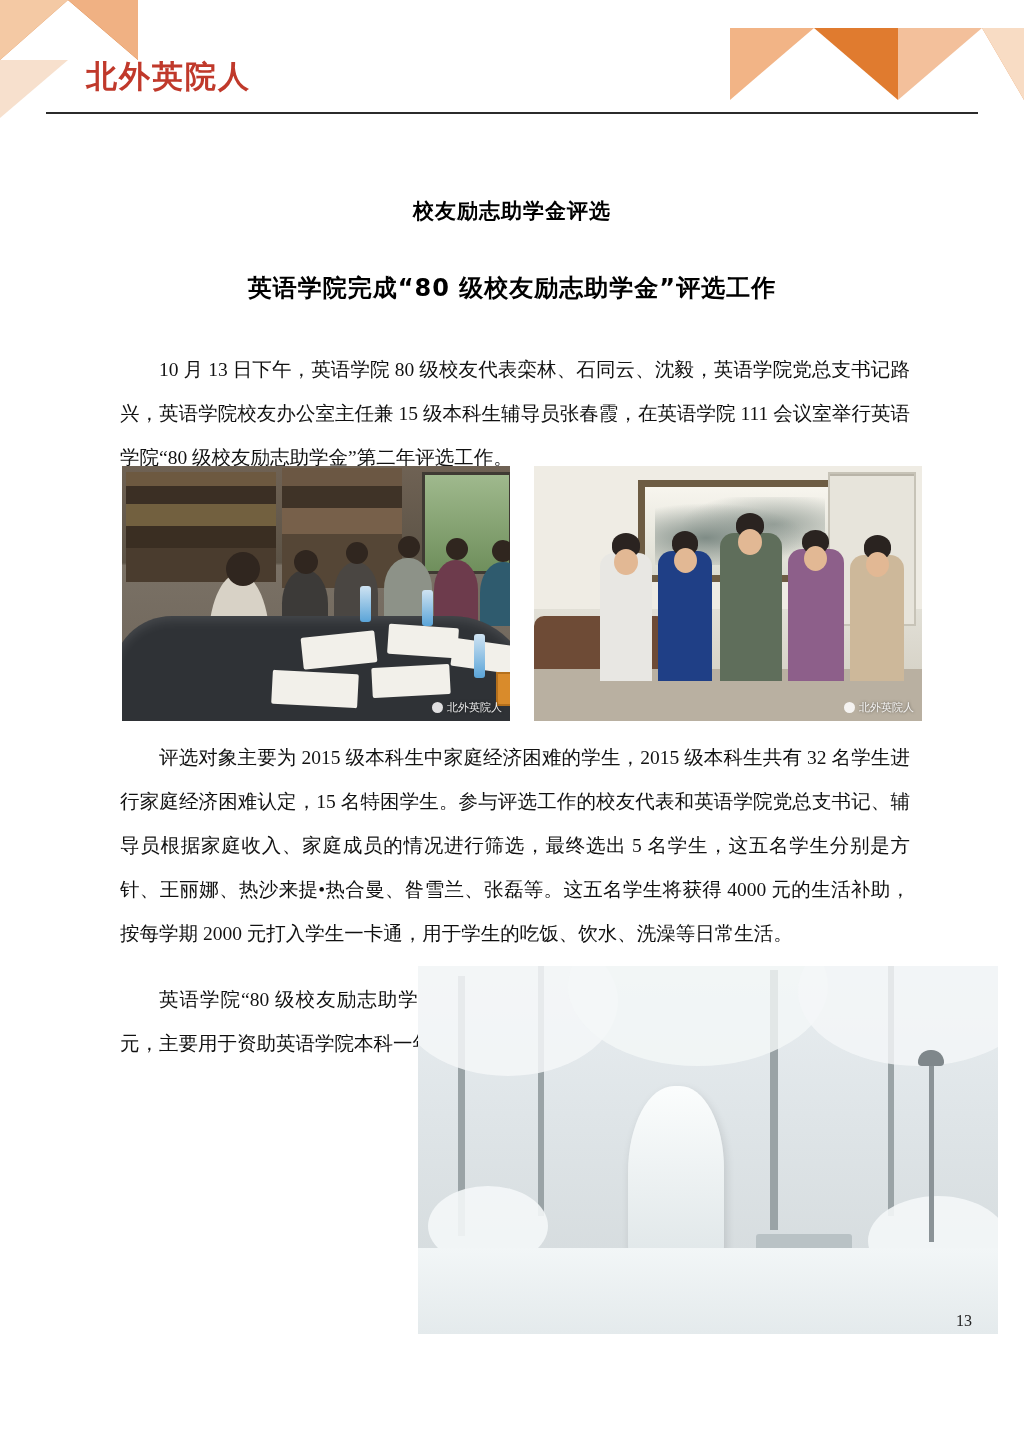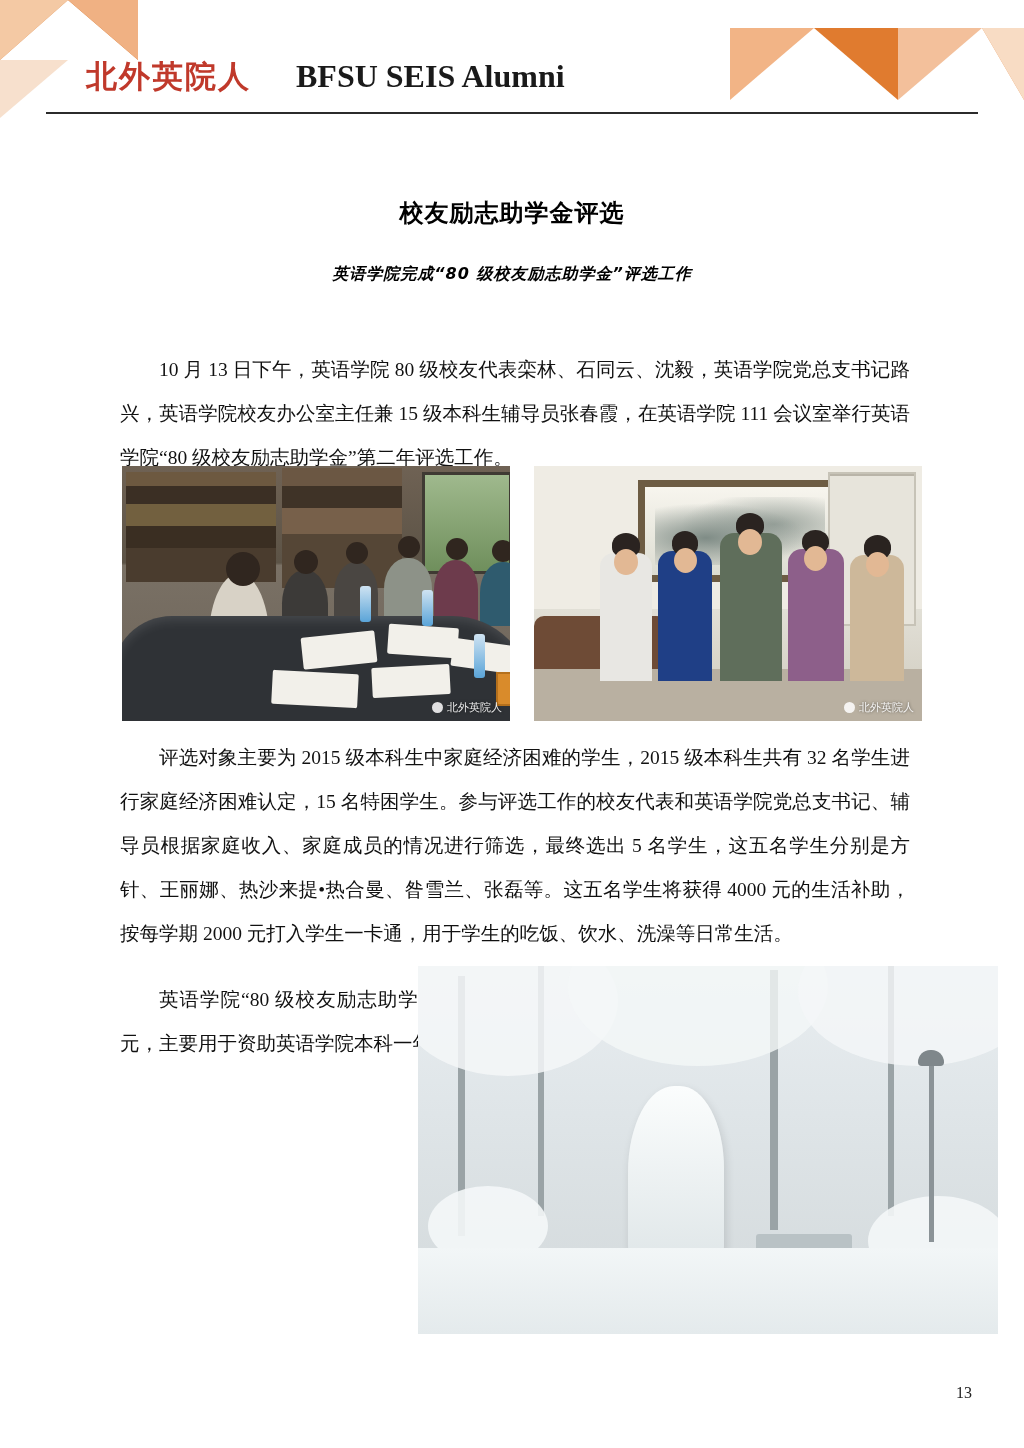--- a/index.html
+++ b/index.html
@@ -71,22 +71,22 @@
 
   
   .title-main, .title-sub {
     position: absolute;
     width: 1024px;
     text-align: center;
     font-family: "DejaVu Sans", sans-serif;
     font-weight: 700;
     color: #000;
   }
-  .title-main { top: 197px; font-size: 24px; letter-spacing: 1px; }
-  .title-sub  { top: 264px; font-size: 16px; letter-spacing: 1px; font-style: italic; }
+  .title-main { top: 197px; font-size: 21px; letter-spacing: 1px; }
+  .title-sub  { top: 272px; font-size: 24px; letter-spacing: 1px; }
 
   
   .para {
     position: absolute;
     left: 120px;
     width: 790px;
     font-family: "Liberation Serif", serif;
     font-size: 19.5px;
     line-height: 44px;
     text-align: justify;
@@ -170,21 +170,21 @@
   .pc-statue { position:absolute; left:210px; top:120px; width:96px; height:180px; background:linear-gradient(#fbfdfd,#dfe6e8); border-radius:48% 46% 12% 12%; box-shadow: 2px 4px 10px rgba(0,0,0,0.12); }
   .pc-base { position:absolute; left:184px; top:292px; width:152px; height:34px; background:#e6eaec; box-shadow: 0 3px 6px rgba(0,0,0,0.12); }
   .pc-lamp-pole { position:absolute; right:64px; top:96px; width:5px; height:180px; background:#8b9397; }
   .pc-lamp-head { position:absolute; right:54px; top:84px; width:26px; height:16px; background:#7f878b; border-radius:13px 13px 4px 4px; }
   .pc-bench { position:absolute; left:338px; top:268px; width:96px; height:26px; background:#b9c2c5; border-radius:3px; }
   .pc-ground { position:absolute; left:0; bottom:0; width:100%; height:86px; background:linear-gradient(#f2f6f7,#e4eaec); }
 
   
   .page-num {
     position: absolute;
-    right: 52px; top: 1384px;
+    right: 52px; top: 1312px;
     font-family: "Liberation Serif", serif;
     font-size: 16px;
     color: #222;
   }
 </style>
 </head>
 <body>
 
 <div class="header">
   <div class="tri tri-l1"></div>
@@ -193,21 +193,20 @@
   <div class="tri tri-l4"></div>
   <div class="tri tri-l5"></div>
 
   <div class="tri tri-r1"></div>
   <div class="tri tri-r3"></div>
   <div class="tri tri-r5"></div>
   <div class="tri tri-r6"></div>
   <div class="tri tri-r7"></div>
 
   <div class="brand-cn">北外英院人</div>
-  <div class="brand-en">BFSU SEIS Alumni</div>
   <div class="header-rule"></div>
 </div>
 
 <div class="title-main">校友励志助学金评选</div>
 <div class="title-sub">英语学院完成“80 级校友励志助学金”评选工作</div>
 
 <div class="para p1">10 月 13 日下午，英语学院 80 级校友代表栾林、石同云、沈毅，英语学院党总支书记路兴，英语学院校友办公室主任兼 15 级本科生辅导员张春霞，在英语学院 111 会议室举行英语学院“80 级校友励志助学金”第二年评选工作。</div>
 
 <div class="photo photo-a">
   <div class="pa-bg"></div>

